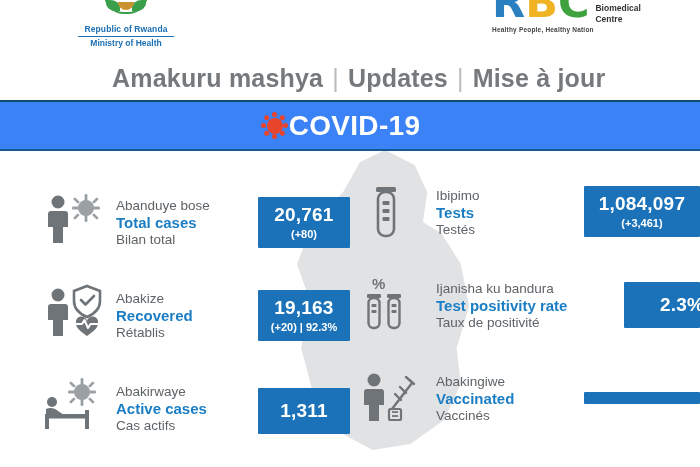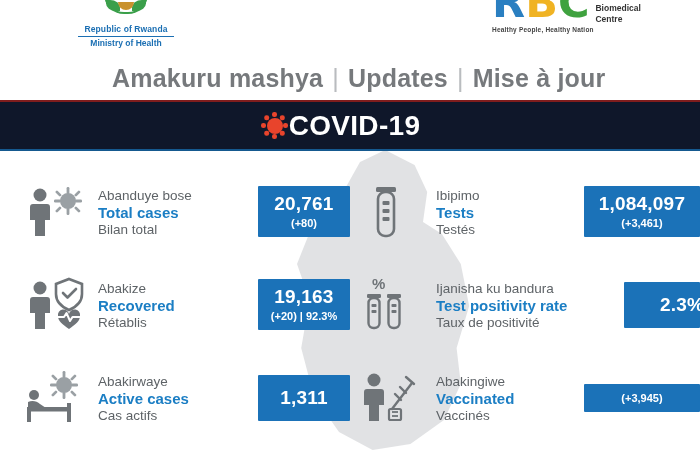--- a/index.html
+++ b/index.html
@@ -147,22 +147,22 @@
   }
   .title-sep {
     color: #b9bcbf;
     font-weight: normal;
     padding: 0 9px;
   }
 
   
   .banner {
     height: 47px;
-    background: #0f172a;
-    border-top: 2px solid #7f1d1d;
+    background: #3b82f6;
+    border-top: 2px solid #0c4a6e;
     border-bottom: 2px solid #15598f;
     display: flex;
     align-items: center;
     justify-content: center;
     position: relative;
     z-index: 5;
   }
   .virus-icon {
     width: 26px;
     height: 26px;
@@ -238,21 +238,21 @@
     height: 93px;
     align-items: center;
   }
   .stat-cell {
     width: 350px;
     display: flex;
     align-items: center;
     height: 72px;
     box-sizing: border-box;
   }
-  .stat-cell.left  { padding-left: 24px; }
+  .stat-cell.left  { padding-left: 42px; align-items: flex-end; }
   .stat-cell.right { padding-left: 12px; }
 
   .icon-wrap {
     width: 72px;
     flex: none;
     height: 58px;
     position: relative;
     color: #6f7478;
   }
   .icon-wrap svg { display: block; }
@@ -519,19 +519,18 @@
           <line x1="30" y1="43" x2="36" y2="43" stroke="#6f7478" stroke-width="1.8"></line>
           <line x1="30" y1="47" x2="36" y2="47" stroke="#6f7478" stroke-width="1.8"></line>
         </svg>
       </span>
       <span class="labels">
         <span class="lbl-rw">Abakingiwe</span>
         <div class="lbl-en">Vaccinated</div>
         <div class="lbl-fr">Vaccinés</div>
       </span>
       <span class="value-box w-tests">
-        <div class="value-sub">(+3,945)</div>
       </span>
     </div>
 
   </div>
 
 </div>
 
 </body></html>

